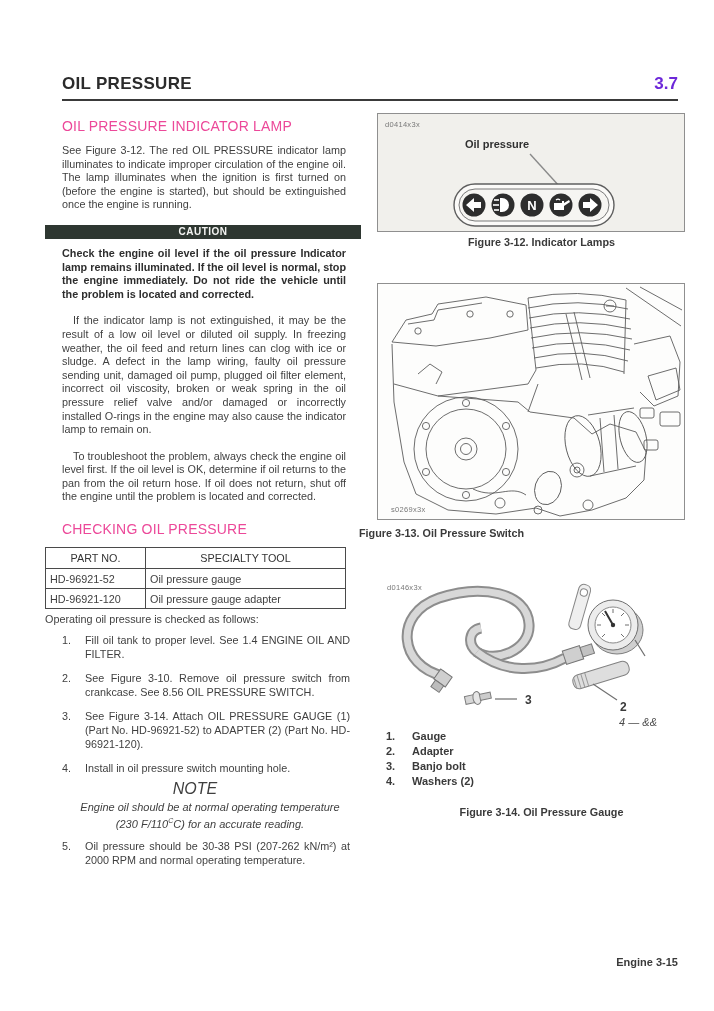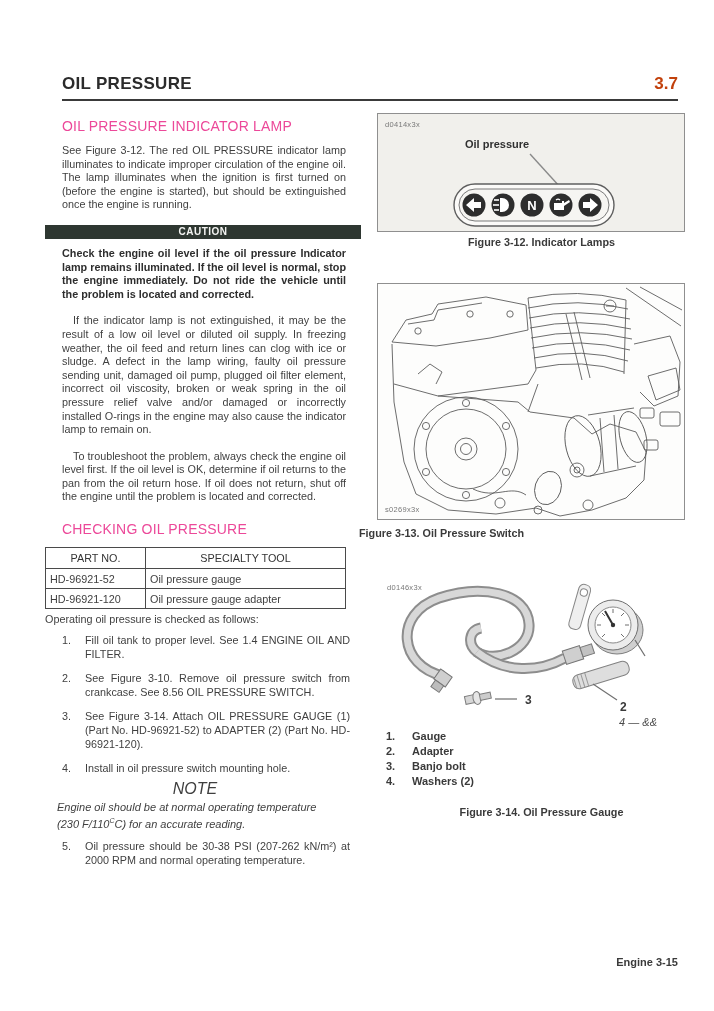--- a/index.html
+++ b/index.html
@@ -1,38 +1,38 @@
 <!DOCTYPE html>
 <html><head>
 <meta charset="utf-8">
 <style>
   html,body{margin:0;padding:0;background:#ffffff;}
   #page{position:relative;width:714px;height:1011px;background:#ffffff;overflow:hidden;
         font-family:"Liberation Sans","DejaVu Sans",sans-serif;color:#3f3f3f;border-radius:8px;}
   
   .hdr-title{position:absolute;left:62px;top:74px;font-size:17px;font-weight:bold;color:#2b2b2b;letter-spacing:.3px;}
-  .hdr-num{position:absolute;right:36px;top:74px;font-size:17px;font-weight:bold;color:#c2410c;}
+  .hdr-num{position:absolute;right:36px;top:74px;font-size:17px;font-weight:bold;color:#6d28d9;}
   .hdr-rule{position:absolute;left:62px;right:36px;top:99px;height:2px;background:#3a3a3a;}
   
   #leftcol{position:absolute;left:45px;top:118px;width:318px;}
   .sec-head{font-size:14px;font-weight:normal;color:#ec4899;margin:0 0 10px 17px;letter-spacing:.2px;}
   .body-p{font-size:10.8px;line-height:13.6px;text-align:justify;margin:0 0 13px 17px;width:284px;}
   .indent{text-indent:11px;}
   .caution-bar{height:14px;background:#2e3731;color:#f4f4f2;font-size:10px;font-weight:bold;
                text-align:center;line-height:14px;letter-spacing:.5px;margin:3px 2px 8px 0;}
   .caution-txt{font-weight:bold;color:#2e2e2e;}
   .tool-table{border-collapse:collapse;width:301px;margin:2px 0 2px 0;font-size:10.8px;color:#3f3f3f;}
   .tool-table th{border:1.6px solid #4a4a4a;font-weight:normal;text-align:center;padding:4px 2px;color:#333;}
   .tool-table td{border:1.6px solid #4a4a4a;text-align:left;padding:3.5px 4px;}
   .intro-line{font-size:10.8px;margin:4px 0 9px 0;}
   .step{display:flex;margin:0 0 11px 17px;width:288px;}
   .step-num{width:23px;flex:none;font-size:10.8px;line-height:13.6px;}
   .step-txt{font-size:10.8px;line-height:13.6px;text-align:justify;flex:1;}
   .note-head{font-size:16px;font-style:italic;text-align:center;margin:2px 0 2px 0;width:300px;}
-  .note-line{font-size:11px;font-style:italic;line-height:14px;margin-left:12px;}
+  .note-line{font-size:11px;font-style:italic;line-height:14px;margin-left:12px;text-align:center;}
   .note-sup{font-size:7px;vertical-align:super;}
   
   .figframe{position:absolute;box-sizing:border-box;border:1px solid #8f8f8f;}
   #fig312-box{left:377px;top:113px;width:308px;height:119px;background:#f1f0ec;}
   #fig313-box{left:377px;top:283px;width:308px;height:237px;background:#fdfdfc;}
   .figcode{position:absolute;font-size:7.5px;color:#787878;letter-spacing:.3px;}
   .fig-caption{position:absolute;font-size:10.8px;font-weight:bold;color:#3a3a3a;}
   .cap-center{left:386px;width:311px;text-align:center;}
   #fig312-cap{top:236px;}
   #fig313-cap{left:359px;top:527px;}
@@ -207,21 +207,21 @@
         <ellipse cx="170" cy="204" rx="13" ry="17" transform="rotate(18 170 204)"></ellipse>
         <circle cx="199" cy="186" r="7"></circle>
           <circle cx="199" cy="186" r="3"></circle>
         <path d="M95,205 C118,216 132,200 148,211"></path>
         <circle cx="122" cy="219" r="5"></circle>
           <circle cx="160" cy="226" r="4"></circle>
           <circle cx="210" cy="221" r="5"></circle>
         <polyline points="40,90 52,80 64,88 58,100"></polyline>
       </g>
     </svg>
-    <div class="figcode" style="left:7px;bottom:5px;">s0269x3x</div>
+    <div class="figcode" style="left:13px;bottom:5px;">s0269x3x</div>
   </div>
   <div id="fig313-cap" class="fig-caption">Figure 3-13. Oil Pressure Switch</div>
 
   <div id="fig314-wrap">
     <div class="figcode" style="left:10px;top:5px;">d0146x3x</div>
     <svg width="308" height="137" viewBox="0 0 308 137">
 
       <path d="M66,98 C22,88 16,36 62,20 C104,6 150,14 152,46 C154,72 118,86 100,74 C90,66 92,52 104,50" fill="none" stroke="#8d8d8d" stroke-width="11"></path>
       <path d="M66,98 C22,88 16,36 62,20 C104,6 150,14 152,46 C154,72 118,86 100,74 C90,66 92,52 104,50" fill="none" stroke="#d8d8d8" stroke-width="7"></path>
       <path d="M100,74 C128,96 162,94 188,80" fill="none" stroke="#8d8d8d" stroke-width="11"></path>

